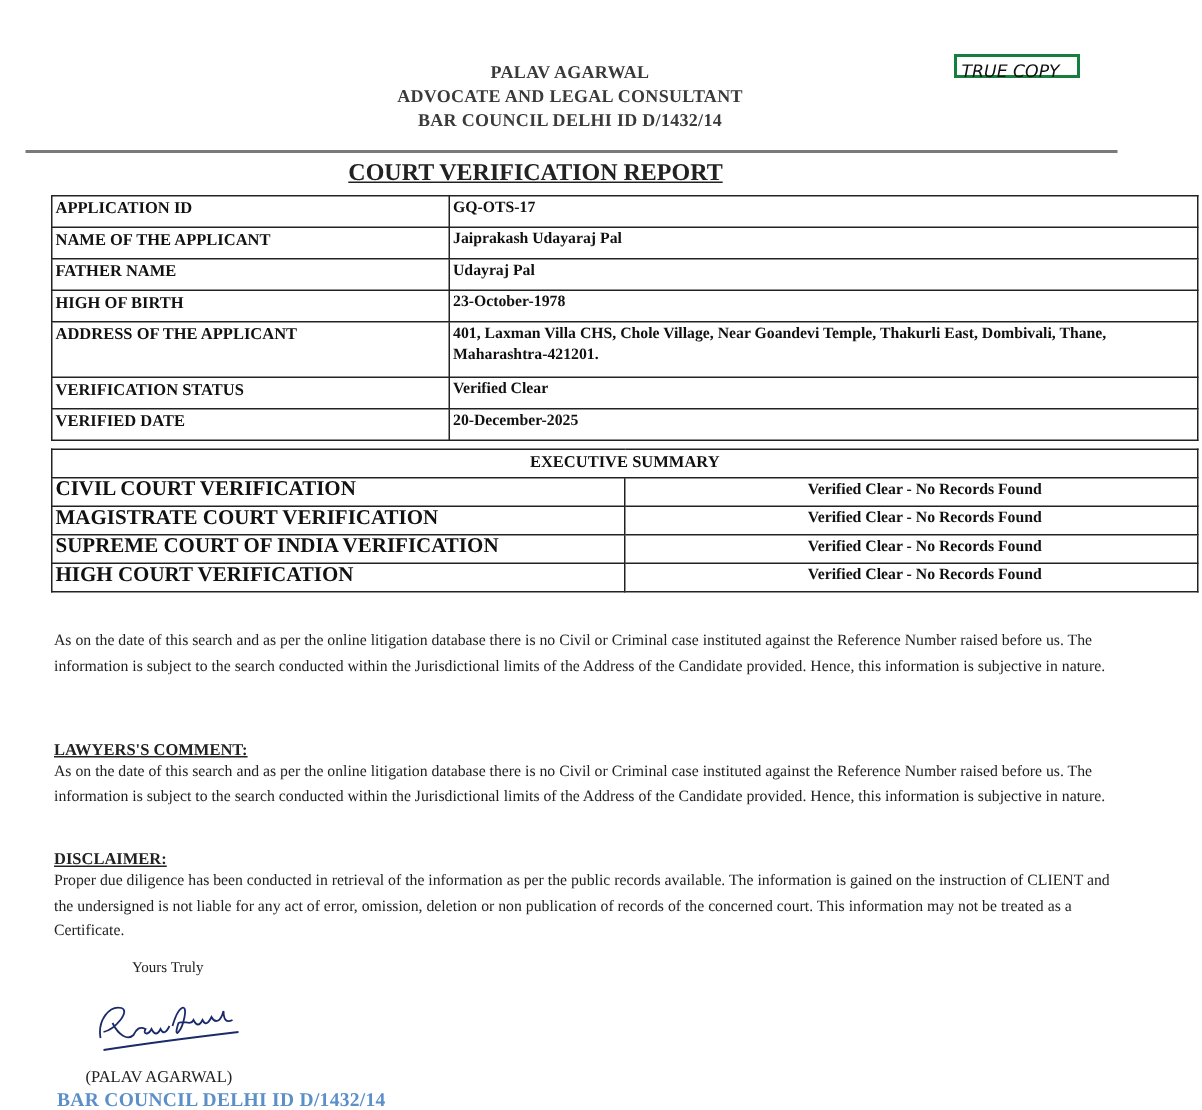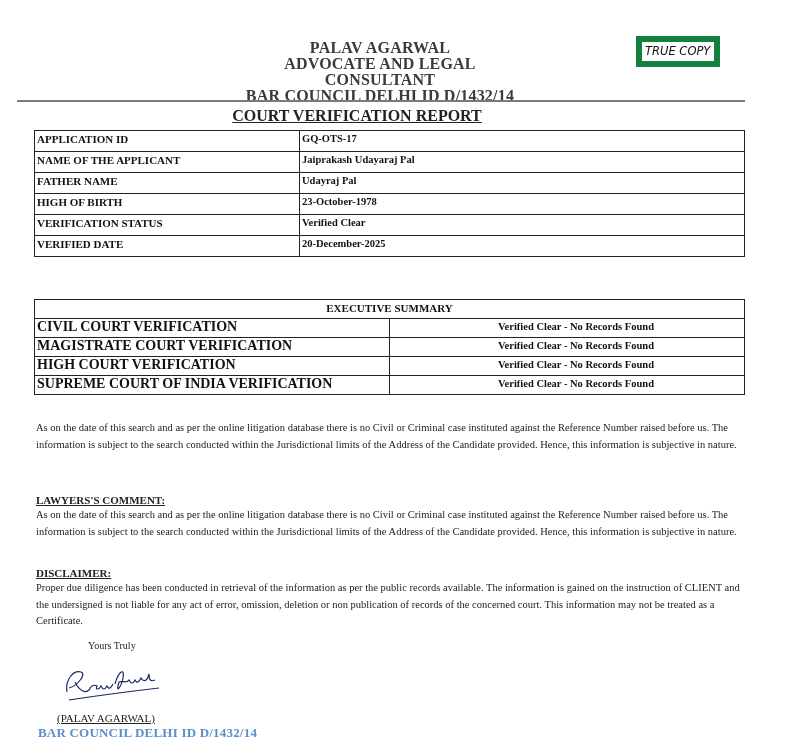--- a/index.html
+++ b/index.html
@@ -3,39 +3,39 @@
   <meta charset="utf-8">
   <style>
     html, body { margin: 0; padding: 0; background: #ffffff; }
     body {
       width: 801px; height: 740px; position: relative; overflow: hidden;
       font-family: "DejaVu Serif", "Liberation Serif", serif; color: #111;
     }
     .serif { font-family: "Liberation Serif", "DejaVu Serif", serif; }
     .letterhead {
       position: absolute; top: 40px; left: 230px; width: 300px;
-      text-align: center; font-weight: bold; font-size: 16px; line-height: 16px;
+      text-align: center; font-weight: bold; font-size: 12px; line-height: 16px;
       color: #3a3a3a; letter-spacing: 0.2px;
     }
     .true-copy {
-      position: absolute; top: 36px; left: 636px; width: 84px; height: 31px;
-      border: 6px solid #15803d; font-family: "DejaVu Sans", sans-serif;
+      position: absolute; top: 36px; left: 636px; width: 84px; height: 16px;
+      border: 2px solid #15803d; font-family: "DejaVu Sans", sans-serif;
       font-style: italic; font-size: 11.5px; line-height: 18px; padding-left: 3px;
       box-sizing: border-box; color: #111;
     }
     .separator {
       position: absolute; top: 100px; left: 17px; width: 728px; height: 2px;
       background: #7a7a7a;
     }
     .report-title {
       position: absolute; top: 107px; left: 34px; width: 646px; text-align: center;
       font-weight: bold; font-size: 16px; text-decoration: underline; color: #222;
     }
     table {
-      border-collapse: collapse; position: absolute; left: 34px; width: 711px;
+      border-collapse: collapse; position: absolute; left: 34px; width: 765px;
       font-size: 10.5px; font-weight: bold; table-layout: fixed;
     }
     td {
       border: 1px solid #222; padding: 1px 2px; vertical-align: top;
       line-height: 14px; color: #111;
     }
     .info-table { top: 130px; }
     .info-table td.lbl { width: 260px; font-size: 11px; }
     .info-table td.val { font-size: 10.5px; }
     .info-table tr { height: 21px; }
@@ -45,21 +45,21 @@
     .summary-table td.lbl { width: 260px; font-size: 14px; }
     .summary-table td.res { text-align: center; padding-left: 20px; }
     .summary-table td.head { text-align: center; font-size: 11px; }
     .section {
       position: absolute; left: 36px; width: 712px; font-size: 10.5px; line-height: 16.5px;
       color: #222;
     }
     .section .heading { font-weight: bold; text-decoration: underline; font-size: 11px; line-height: 14px; }
     .yours { position: absolute; top: 640px; left: 88px; font-size: 10px; color: #222; }
     .signature { position: absolute; top: 660px; left: 55px; width: 110px; height: 45px; }
-    .sign-name { position: absolute; top: 712px; left: 57px; font-size: 11px; color: #222; text-decoration: underline; }
+    .sign-name { position: absolute; top: 712px; left: 57px; font-size: 11px; color: #222; }
     .bar-council {
       position: absolute; top: 725px; left: 38px; font-size: 13px; font-weight: bold;
       color: #5b8fc9; letter-spacing: 0.2px;
     }
   </style>
 </head>
 <body>
 
 <div class="letterhead serif">
   <div>PALAV AGARWAL</div>
@@ -84,20 +84,24 @@
     <td class="val">Jaiprakash Udayaraj Pal</td>
   </tr>
   <tr>
     <td class="lbl">FATHER NAME</td>
     <td class="val">Udayraj Pal</td>
   </tr>
   <tr>
     <td class="lbl">HIGH OF BIRTH</td>
     <td class="val">23-October-1978</td>
   </tr>
+  <tr class="addr">
+    <td class="lbl">ADDRESS OF THE APPLICANT</td>
+    <td class="val">401, Laxman Villa CHS, Chole Village, Near Goandevi Temple, Thakurli East, Dombivali, Thane, Maharashtra-421201.</td>
+  </tr>
   <tr>
     <td class="lbl">VERIFICATION STATUS</td>
     <td class="val">Verified Clear</td>
   </tr>
   <tr>
     <td class="lbl">VERIFIED DATE</td>
     <td class="val">20-December-2025</td>
   </tr>
 </tbody>
   </table>
@@ -109,25 +113,25 @@
   </tr>
   <tr>
     <td class="lbl">CIVIL COURT VERIFICATION</td>
     <td class="res">Verified Clear - No Records Found</td>
   </tr>
   <tr>
     <td class="lbl">MAGISTRATE COURT VERIFICATION</td>
     <td class="res">Verified Clear - No Records Found</td>
   </tr>
   <tr>
-    <td class="lbl">HIGH COURT VERIFICATION</td>
+    <td class="lbl">SUPREME COURT OF INDIA VERIFICATION</td>
     <td class="res">Verified Clear - No Records Found</td>
   </tr>
   <tr>
-    <td class="lbl">SUPREME COURT OF INDIA VERIFICATION</td>
+    <td class="lbl">HIGH COURT VERIFICATION</td>
     <td class="res">Verified Clear - No Records Found</td>
   </tr>
 </tbody>
   </table>
 
 <div class="section serif" style="top: 420px;">
   <div>As on the date of this search and as per the online litigation database there is no Civil or Criminal case instituted against the Reference Number raised before us. The information is subject to the search conducted within the Jurisdictional limits of the Address of the Candidate provided. Hence, this information is subjective in nature.</div>
 </div>
 
 <div class="section serif" style="top: 493px;">

